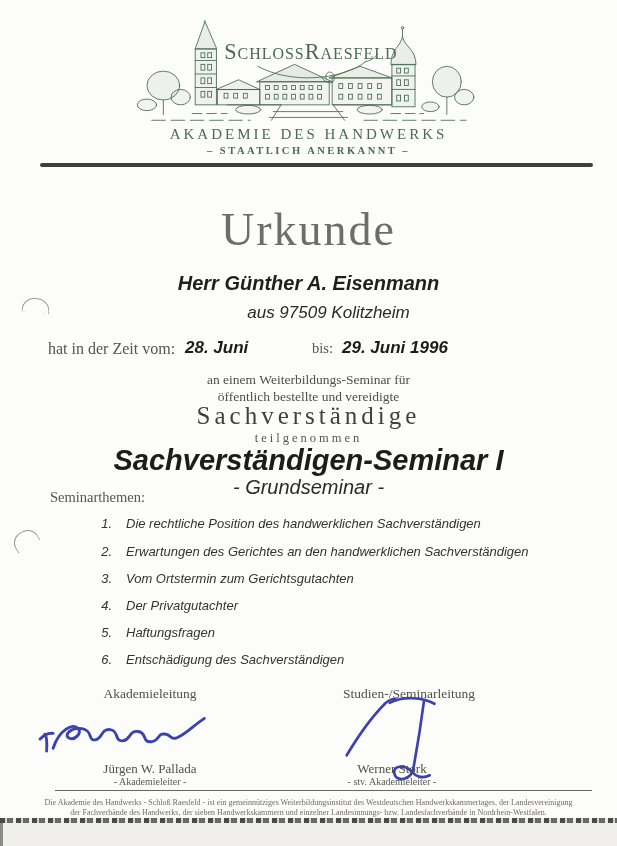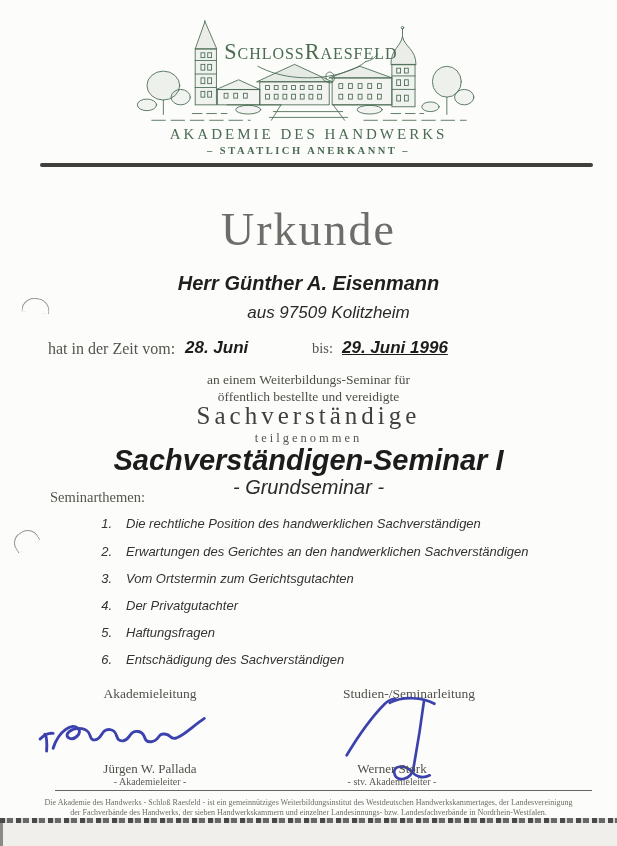--- a/index.html
+++ b/index.html
@@ -16,21 +16,21 @@
   .status-line{top:145px;font-size:10.5px;letter-spacing:2.5px;color:#4c6b55;font-weight:bold;}
   .top-bar{top:163px;left:40px;width:553px;height:4px;background:#403f3c;border-radius:2px;}
 
   
   .title{top:203px;font-size:46px;letter-spacing:2px;color:#6d6d6a;}
   .recipient{top:272px;font-size:20px;font-family:"Liberation Sans",sans-serif;font-weight:bold;font-style:italic;color:#1f1f1f;}
   .origin{top:303px;font-size:17px;font-family:"Liberation Sans",sans-serif;font-style:italic;color:#2a2a2a;padding-left:40px;}
   .period-label{top:340px;left:48px;font-size:16px;}
   .date-from{top:338px;left:185px;font-size:17px;font-family:"Liberation Sans",sans-serif;font-weight:bold;font-style:italic;color:#1c1c1c;}
   .until-label{top:340px;left:312px;font-size:14.5px;}
-  .date-to{top:338px;left:342px;font-size:17px;font-family:"Liberation Sans",sans-serif;font-weight:bold;font-style:italic;color:#1c1c1c;text-decoration:underline;}
+  .date-to{top:338px;left:342px;font-size:17px;font-family:"Liberation Sans",sans-serif;font-weight:bold;font-style:italic;color:#1c1c1c;}
   .mid1{top:372px;font-size:13.5px;color:#4f4f49;}
   .mid2{top:389px;font-size:13.5px;color:#4f4f49;}
   .mid3{top:402px;font-size:25px;letter-spacing:4px;color:#404040;}
   .mid4{top:431px;font-size:12.5px;letter-spacing:3px;color:#57564f;}
   .seminar-title{top:444px;font-size:29px;font-family:"Liberation Sans",sans-serif;font-weight:bold;font-style:italic;color:#1c1c1c;}
   .seminar-subtitle{top:476px;font-size:20px;font-family:"Liberation Sans",sans-serif;font-style:italic;color:#2a2a2a;}
   .topics-label{top:489px;left:50px;font-size:14.5px;}
 
   .topic{left:94px;font-family:"Liberation Sans",sans-serif;font-style:italic;font-size:13px;color:#333;display:flex;}
   .topic .num{width:18px;text-align:right;flex:none;}

